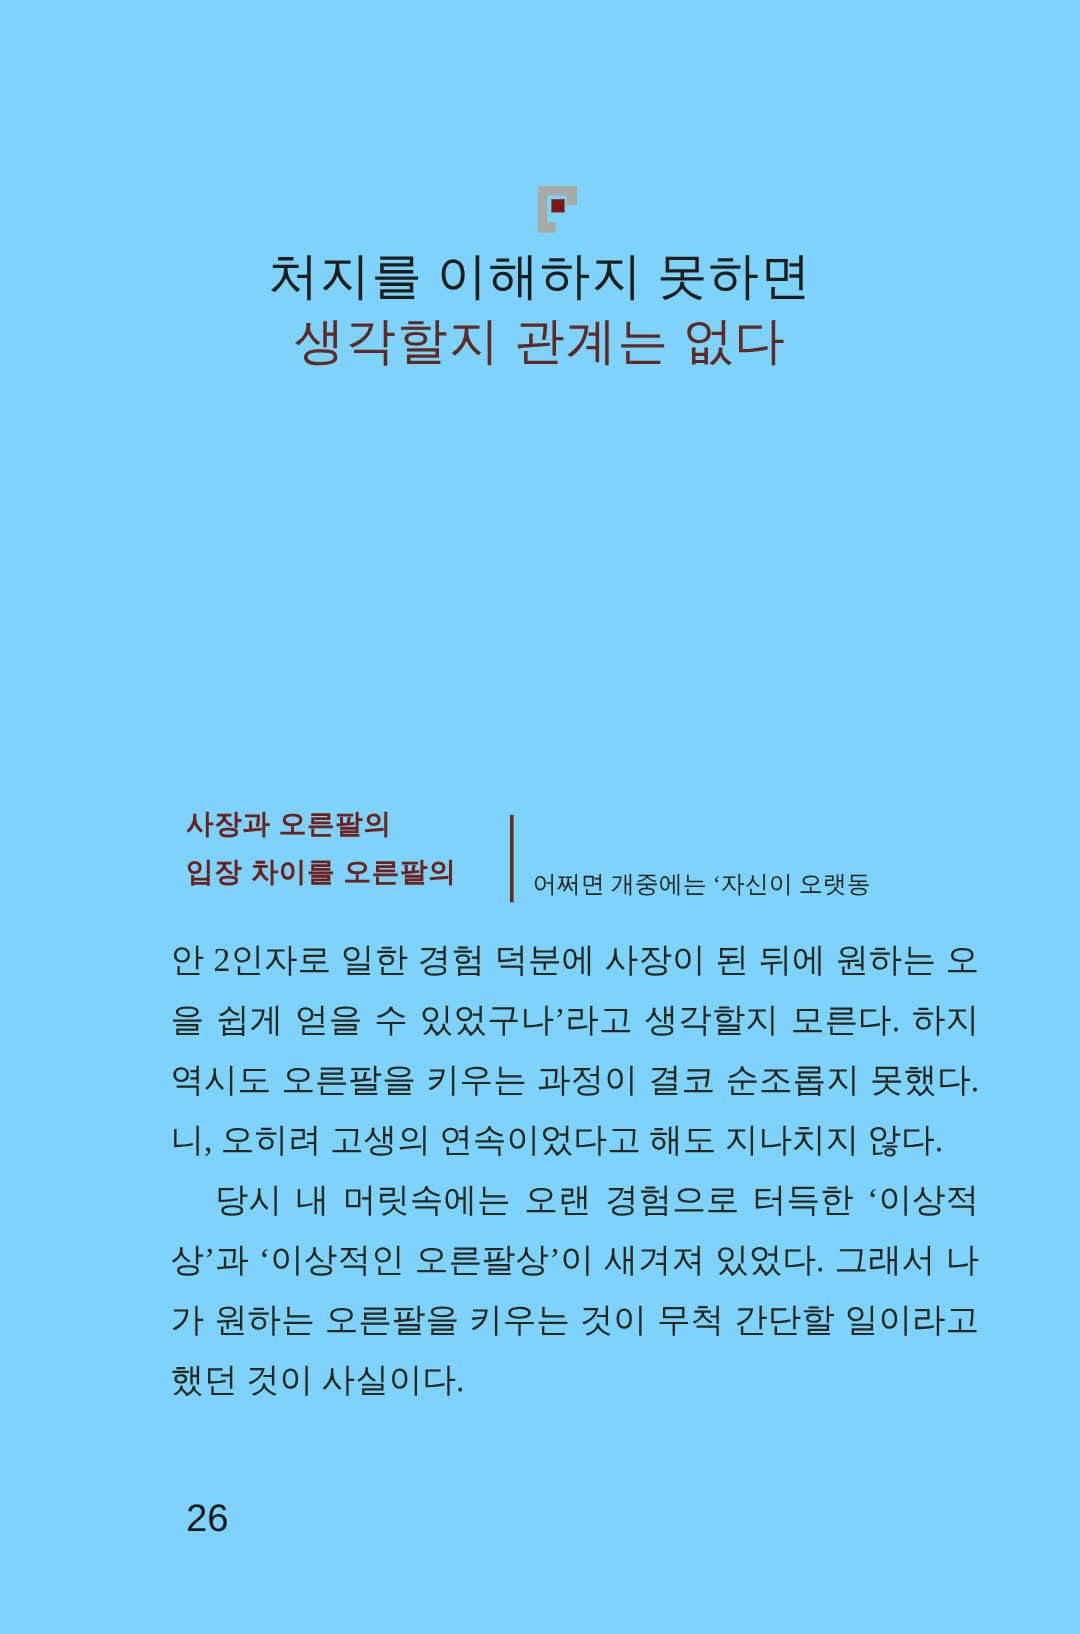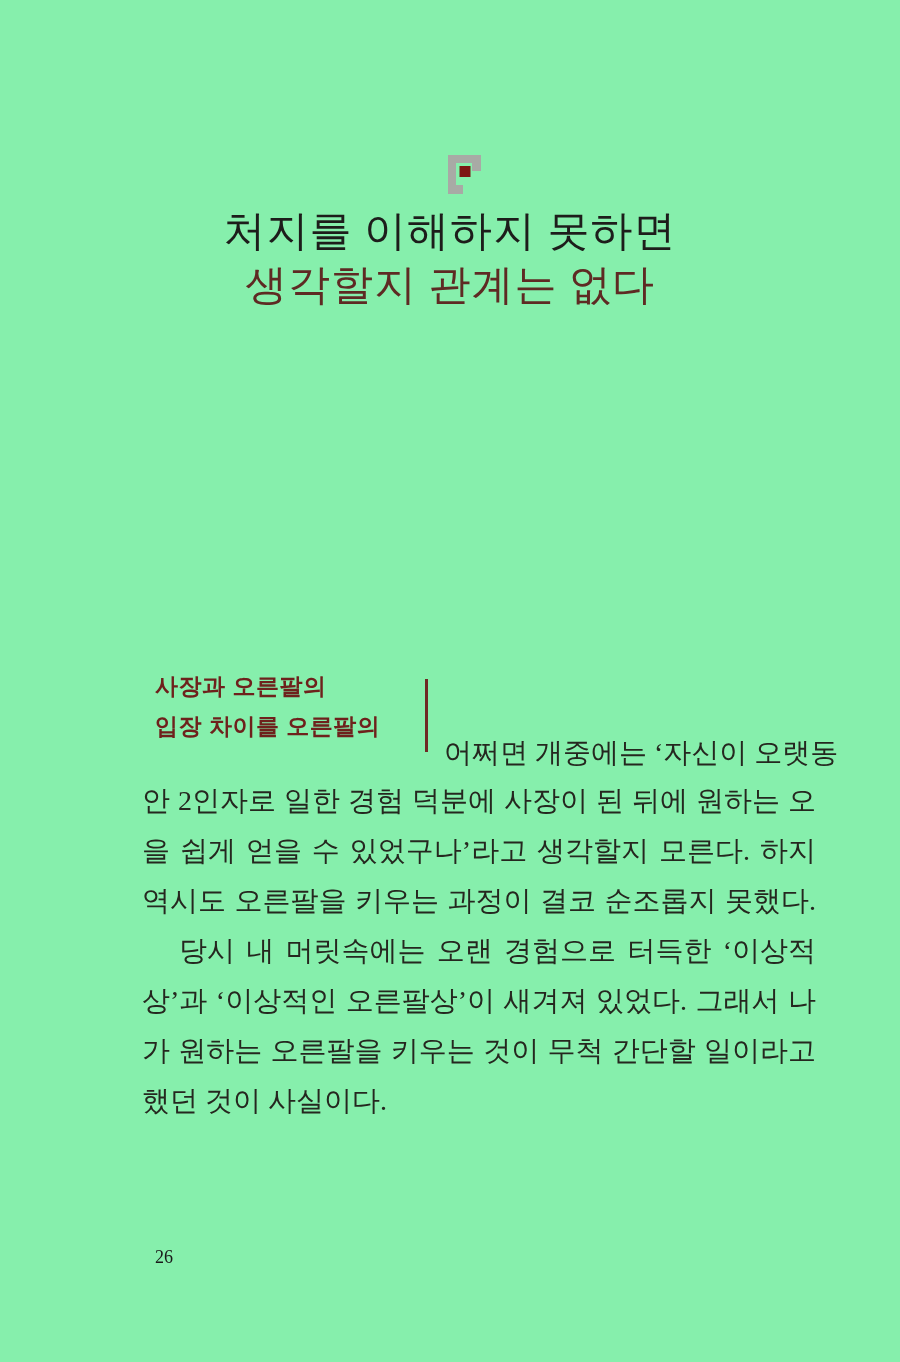--- a/index.html
+++ b/index.html
@@ -2,21 +2,21 @@
 <html><head>
 <meta charset="utf-8">
 <style>
   html, body { margin: 0; padding: 0; }
   body { background: #e9e9e9; }
   .page {
     position: relative;
     width: 900px;
     height: 1362px;
     margin: 0 auto;
-    background: #86efac;
+    background: #7dd3fc;
     overflow: hidden;
     font-family: "Liberation Serif", "DejaVu Serif", serif;
     color: #25271f;
   }
   
   .ornament {
     position: absolute;
     left: 448px;
     top: 155px;
     width: 33px;
@@ -54,43 +54,43 @@
     left: 425px;
     top: 679px;
     width: 3px;
     height: 73px;
     background: #6e2a24;
   }
   
   .body-first-line {
     position: absolute;
     left: 444px;
-    top: 728px;
+    top: 712px;
     width: 400px;
-    font-size: 28px;
+    font-size: 20px;
     line-height: 50px;
     white-space: nowrap;
   }
   .body-lines {
     position: absolute;
     left: 142px;
     top: 776px;
     width: 674px;
     font-size: 28px;
     line-height: 50px;
   }
   .bline { height: 50px; overflow: hidden; }
   .bline.just { text-align: justify; text-align-last: justify; }
   .bline.indent { padding-left: 37px; box-sizing: border-box; }
   .page-number {
     position: absolute;
     left: 155px;
     top: 1247px;
-    font-family: Liberation Serif, serif;
-    font-size: 18px;
+    font-family: Liberation Sans, sans-serif;
+    font-size: 32px;
     color: #191919;
   }
 </style>
 </head>
 <body>
 
 <div class="page">
 
   <svg class="ornament" viewBox="0 0 33 39" xmlns="http://www.w3.org/2000/svg">
     <path d="M0,0 H33 V16 H24 V8 H8 V30 H15 V39 H0 Z" fill="#a8aaa5"></path>
@@ -108,20 +108,21 @@
   </div>
 
   <div class="divider"></div>
 
   <div class="body-first-line">어쩌면 개중에는 ‘자신이 오랫동</div>
 
   <div class="body-lines">
     <div class="bline just">안 2인자로 일한 경험 덕분에 사장이 된 뒤에 원하는 오른팔</div>
     <div class="bline just">을 쉽게 얻을 수 있었구나’라고 생각할지 모른다. 하지만 나</div>
     <div class="bline just">역시도 오른팔을 키우는 과정이 결코 순조롭지 못했다. 아</div>
+    <div class="bline">니, 오히려 고생의 연속이었다고 해도 지나치지 않다.</div>
     <div class="bline just indent">당시 내 머릿속에는 오랜 경험으로 터득한 ‘이상적인 사장</div>
     <div class="bline just">상’과 ‘이상적인 오른팔상’이 새겨져 있었다. 그래서 나도 내</div>
     <div class="bline just">가 원하는 오른팔을 키우는 것이 무척 간단할 일이라고 자만</div>
     <div class="bline">했던 것이 사실이다.</div>
   </div>
 
   <div class="page-number">26</div>
 
 </div>
 

